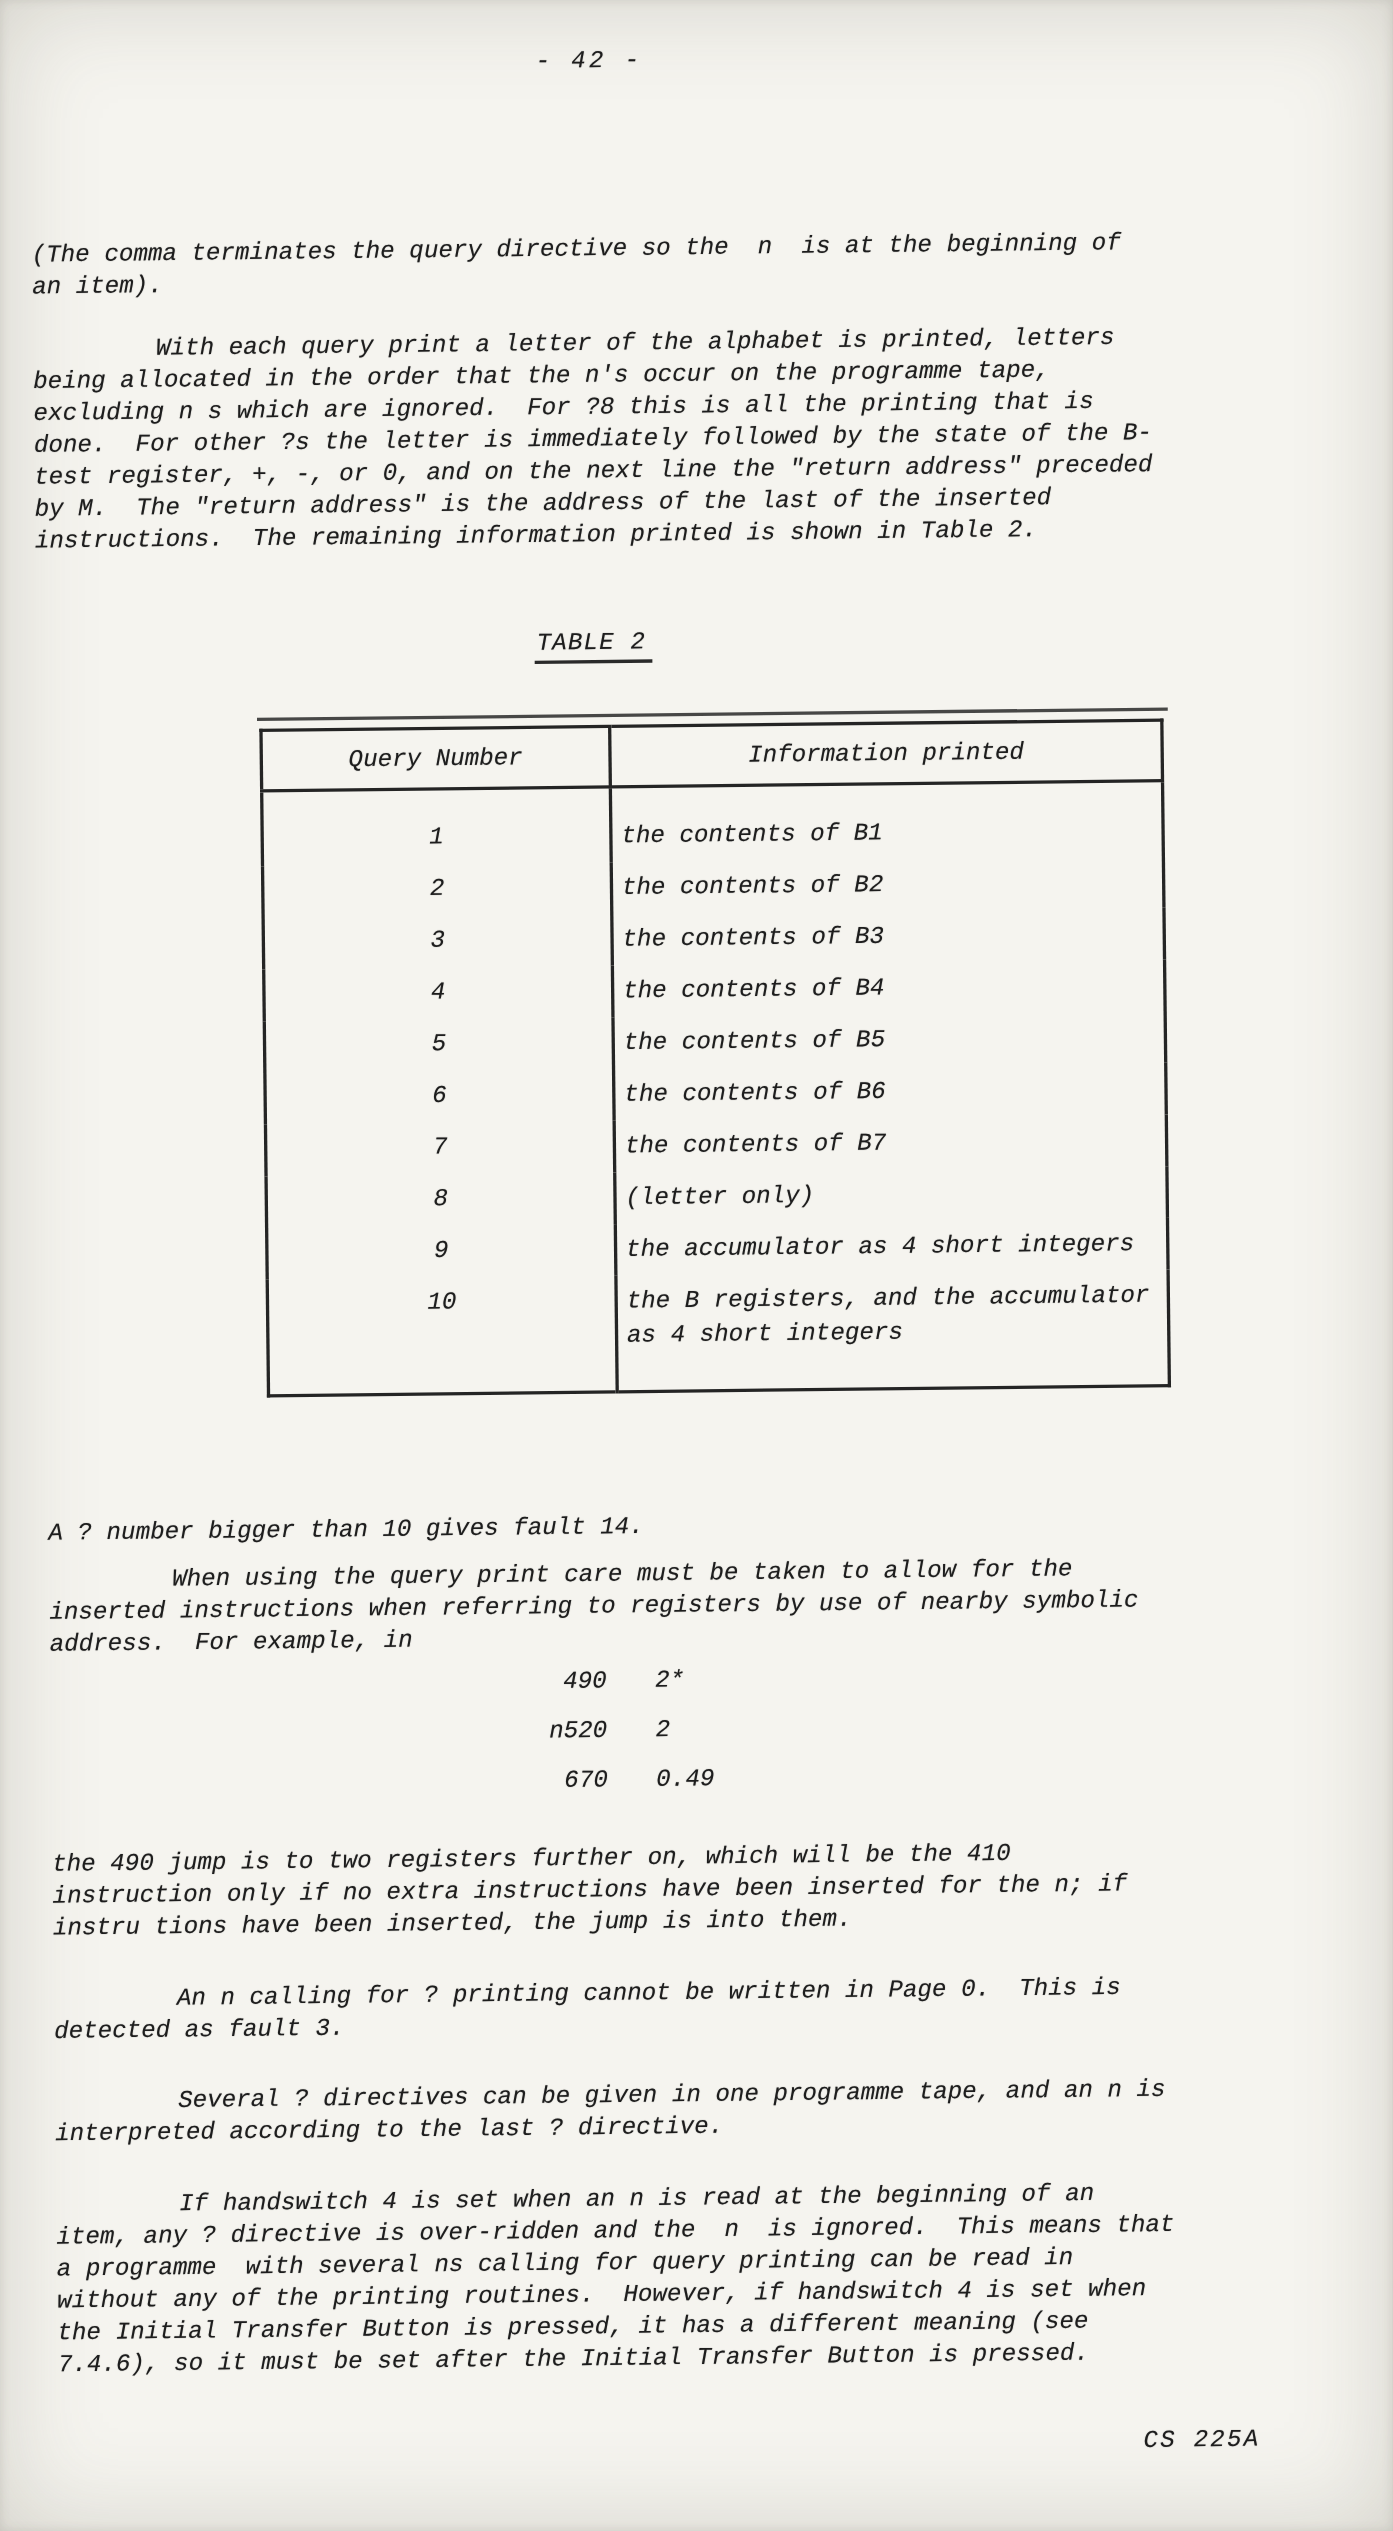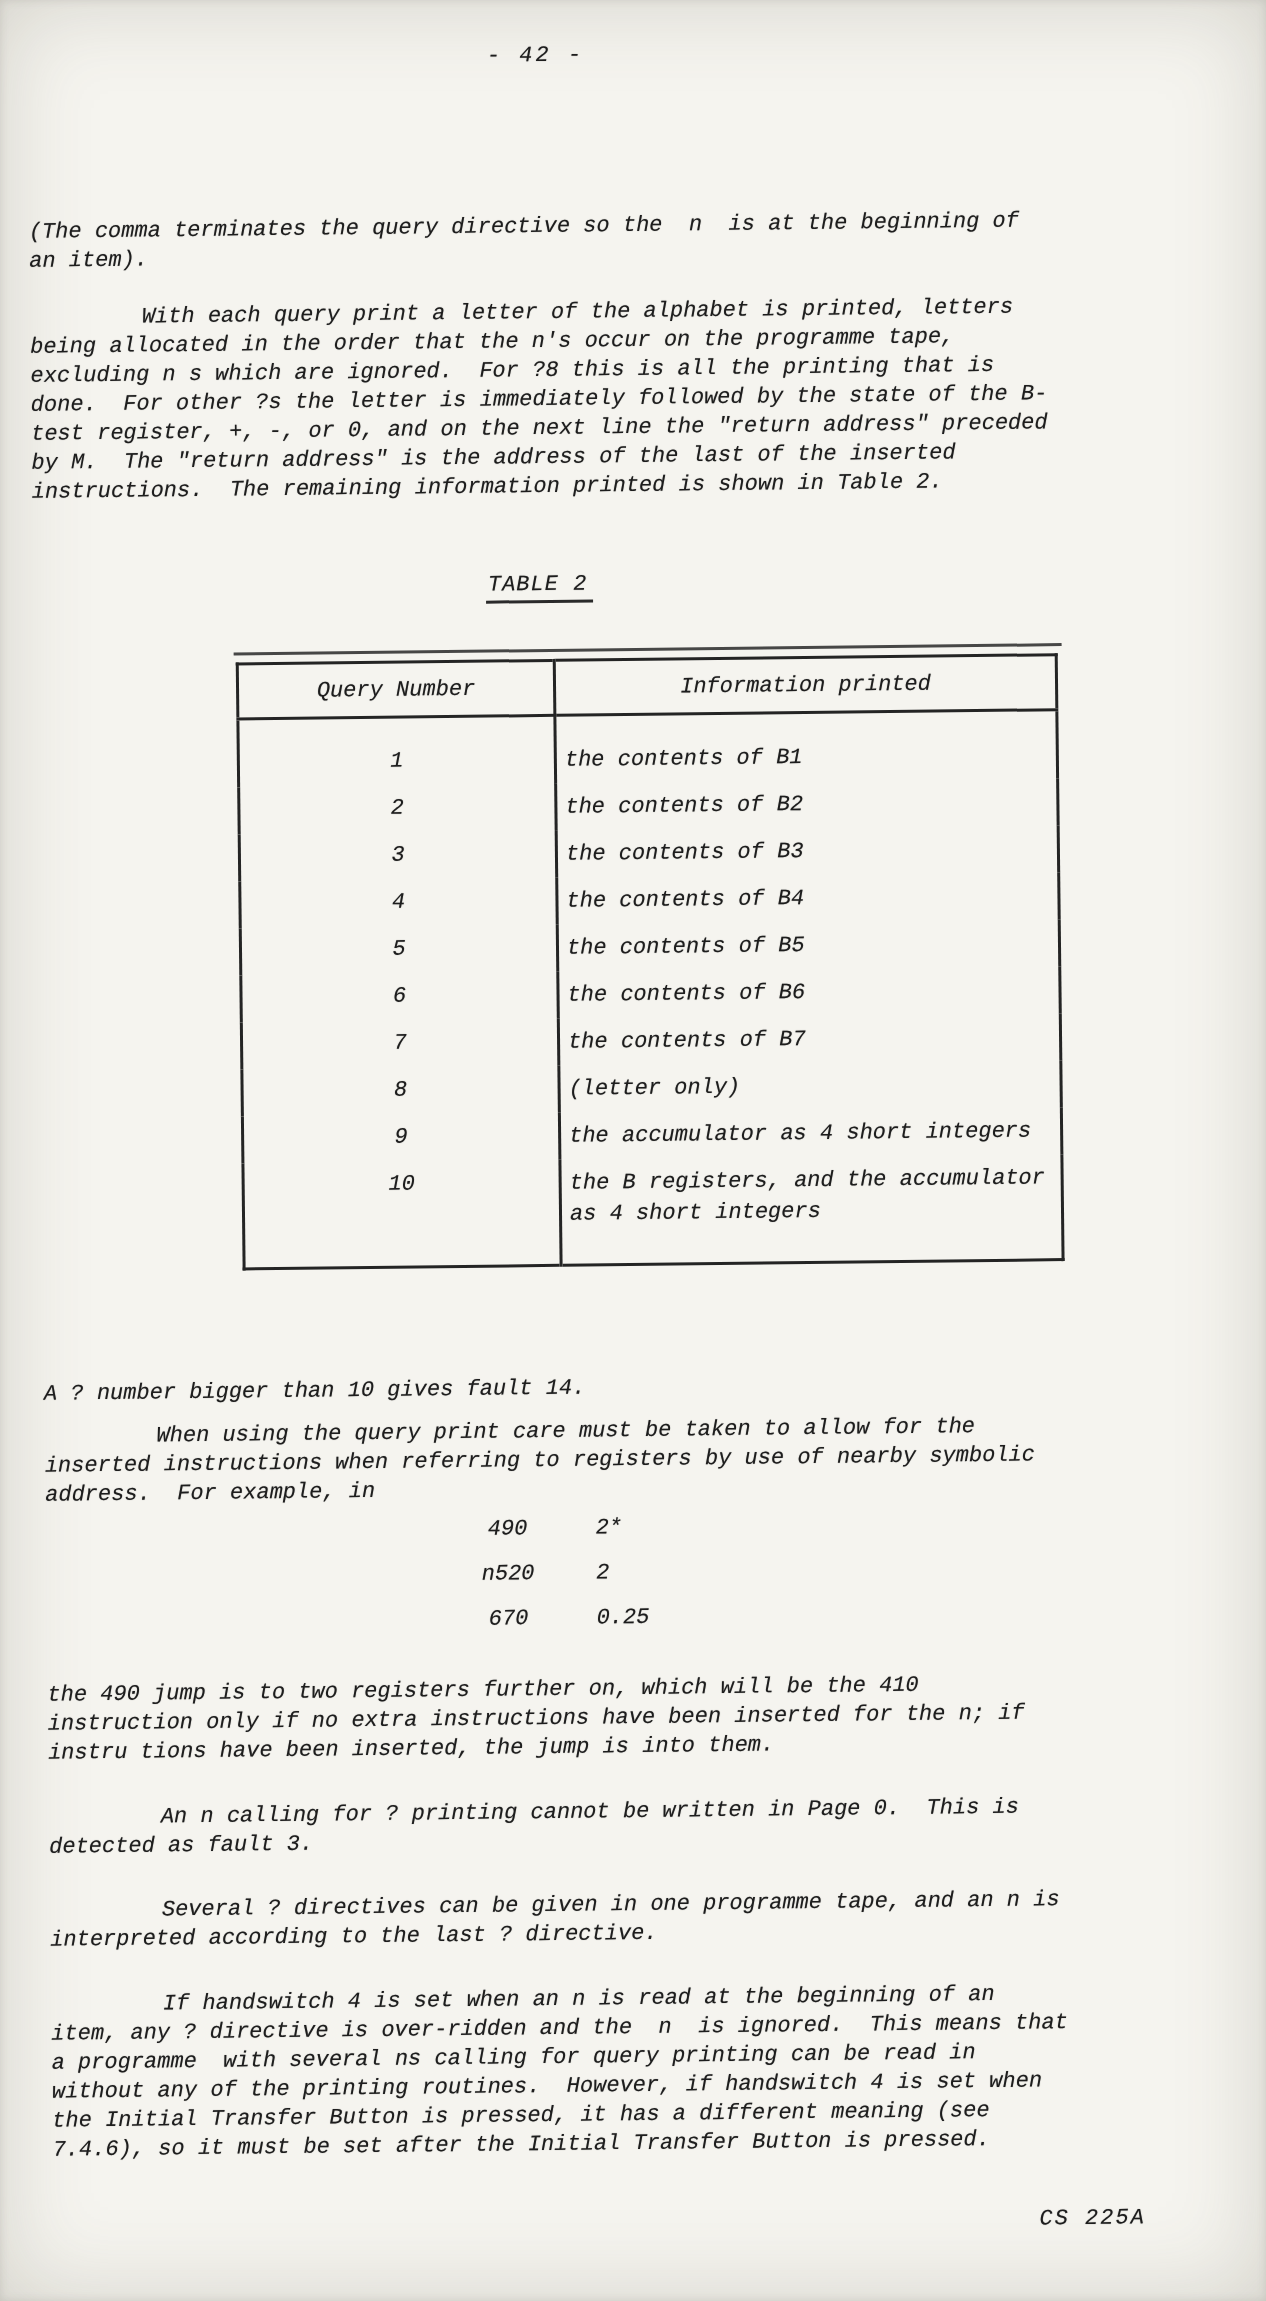--- a/index.html
+++ b/index.html
@@ -65,21 +65,21 @@
   }
   th.col-query { border-right: 3px solid #242424; width: 298px; }
   table.querytable td { vertical-align: top; padding: 8px 8px; }
   td.num  { border-right: 3px solid #242424; text-align: center; }
   td.info { padding-left: 18px; line-height: 31px; }
   tbody tr:first-child td { padding-top: 28px; }
   tbody tr:last-child td  { padding-bottom: 34px; }
 
   .code { position: absolute; top: 1513px; left: 458px; }
   .code-line { display: flex; margin-bottom: 16px; }
-  .code-addr { display: inline-block; width: 88px; text-align: center; }
+  .code-addr { display: inline-block; width: 88px; text-align: right; }
   .code-op   { display: inline-block; margin-left: 44px; }
 
   .footer { position: absolute; top: 2209px; left: 1026px; letter-spacing: 2px; }
 </style>
 </head>
 <body>
 
 <div class="page">
   <div class="skew">
 
@@ -152,21 +152,21 @@
       <div class="txt code-line">
         <span class="code-addr">490</span>
         <span class="code-op">2*</span>
       </div>
       <div class="txt code-line">
         <span class="code-addr">n520</span>
         <span class="code-op">2</span>
       </div>
       <div class="txt code-line">
         <span class="code-addr">670</span>
-        <span class="code-op">0.25</span>
+        <span class="code-op">0.49</span>
       </div>
     </div>
 
     <p class="txt p-jump">the 490 jump is to two registers further on, which will be the 410 instruction only if no extra instructions have been inserted for the n; if instru tions have been inserted, the jump is into them.</p>
 
     <p class="txt p-page0">An n calling for ? printing cannot be written in Page 0.  This is detected as fault 3.</p>
 
     <p class="txt p-directives">Several ? directives can be given in one programme tape, and an n is interpreted according to the last ? directive.</p>
 
     <p class="txt p-handswitch">If handswitch 4 is set when an n is read at the beginning of an item, any ? directive is over-ridden and the  n  is ignored.  This means that a programme  with several ns calling for query printing can be read in without any of the printing routines.  However, if handswitch 4 is set when the Initial Transfer Button is pressed, it has a different meaning (see 7.4.6), so it must be set after the Initial Transfer Button is pressed.</p>

